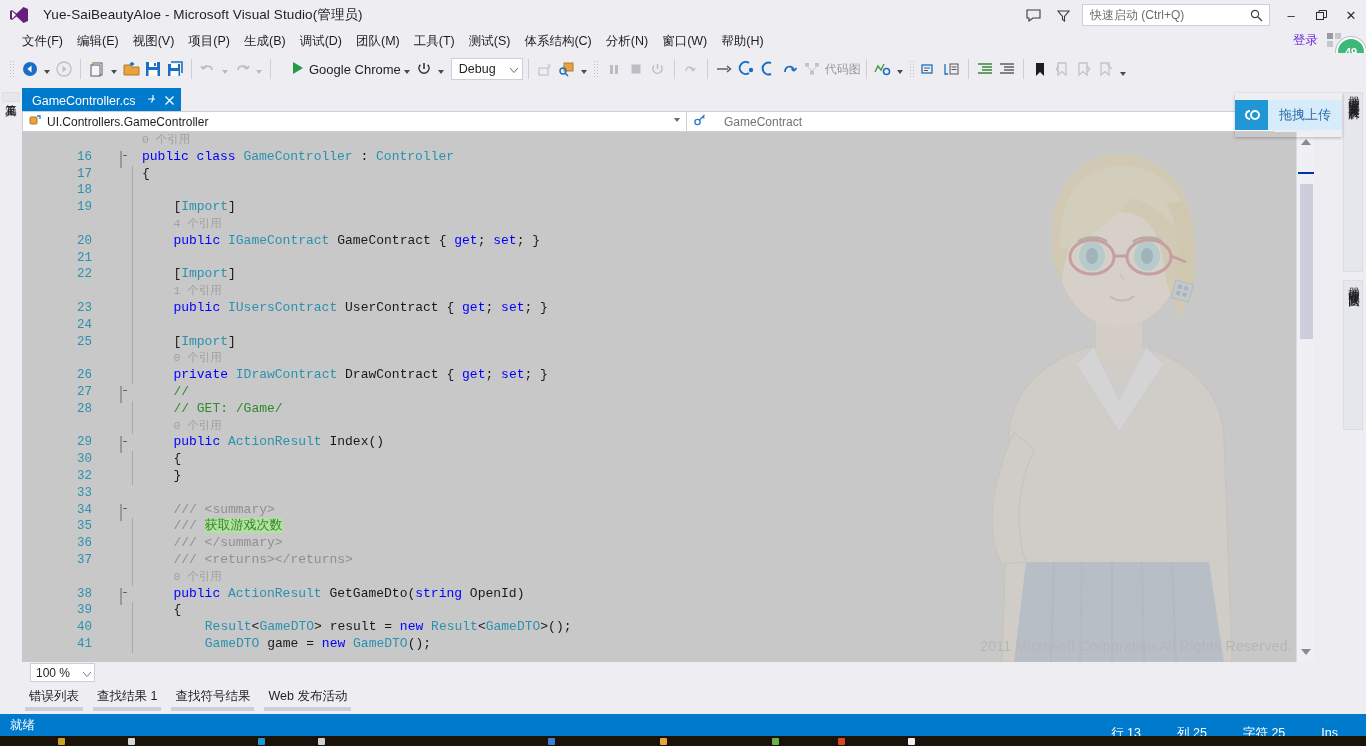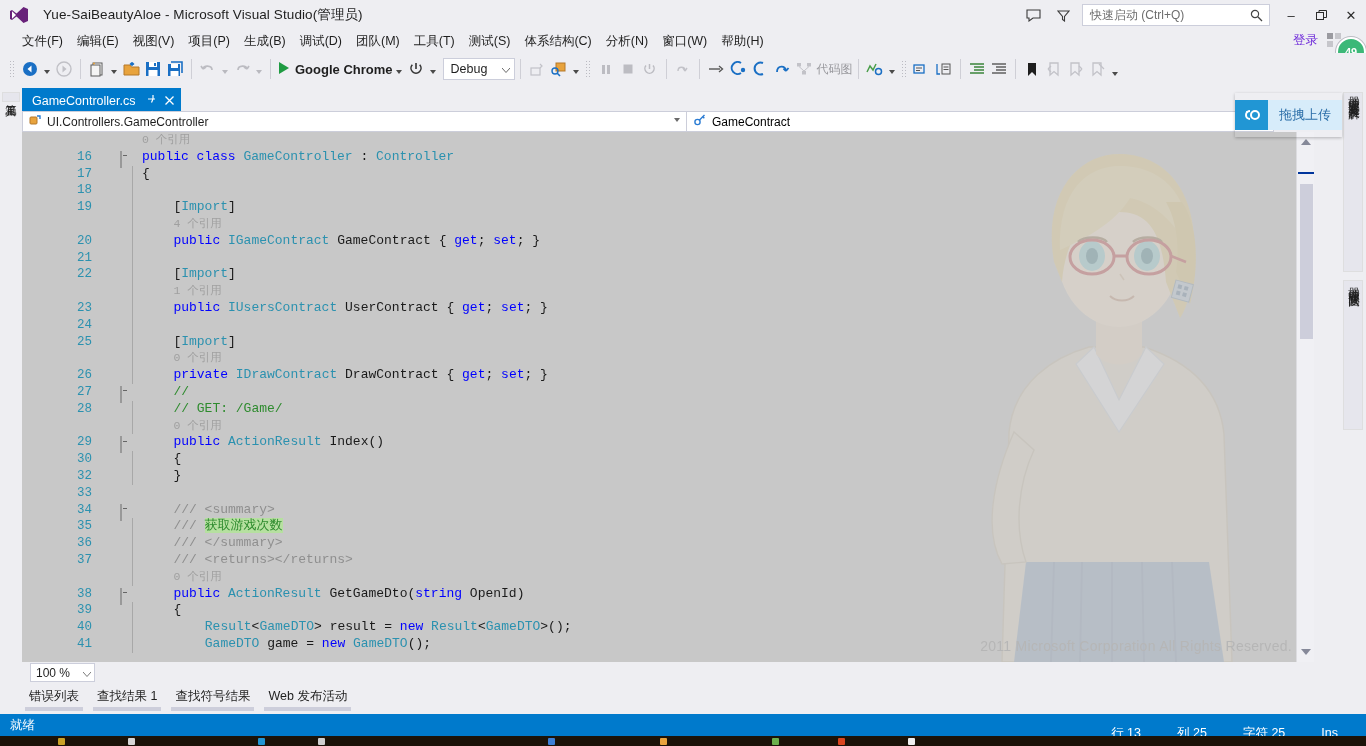--- a/index.html
+++ b/index.html
@@ -82,21 +82,21 @@
   .tbi.dark { color: #424242; }
   .caret {
     width: 12px; height: 24px; display: flex; align-items: flex-end; justify-content: center;
     padding-bottom: 7px;
   }
   .caret i {
     border-left: 3.5px solid transparent; border-right: 3.5px solid transparent;
     border-top: 4px solid #4a4a4a; display: block;
   }
   .caret.dim i { border-top-color: #b9b9bf; }
-  .run-btn { display: flex; align-items: flex-start; margin-left: 3px; font-weight: bold; }
+  .run-btn { display: flex; align-items: flex-start; margin-left: 17px; }
   .run-tri {
     width: 0; height: 0; border-left: 10px solid #1f9b42;
     border-top: 6.5px solid transparent; border-bottom: 6.5px solid transparent;
     margin-right: 6px;
   }
   .run-label { font-size: 13px; color: #1e1e1e; }
   .combo {
     height: 22px; min-width: 72px; border: 1px solid #cccedb; background: #fff;
     display: flex; align-items: center; justify-content: space-between;
     padding: 0 4px 0 7px; font-size: 12.5px; color: #1e1e1e; margin-left: 4px;
@@ -135,21 +135,21 @@
   .navbar {
     position: absolute; left: 22px; top: 111px; width: 1252px; height: 21px;
     background: #fff; border: 1px solid #ccceda; display: flex; align-items: center;
   }
   .nav-left { display: flex; align-items: center; flex: 1; height: 100%; padding-left: 5px; position: relative; }
   .nav-left .navtext { font-size: 12px; color: #1e1e1e; margin-left: 5px; }
   .nav-caret { position: absolute; right: 6px; top: 6px; }
   .nav-caret i { border-left: 3.5px solid transparent; border-right: 3.5px solid transparent; border-top: 4px solid #6a6a6a; display: block; }
   .nav-div { width: 1px; height: 100%; background: #ccceda; }
   .nav-right { display: flex; align-items: center; width: 586px; padding-left: 6px; position: relative; }
-  .nav-right .navtext { font-size: 12px; color: #000000; margin-left: 5px; }
+  .nav-right .navtext { font-size: 12px; color: #737373; margin-left: 17px; }
 
   
   .editor {
     position: absolute; left: 22px; top: 132px; width: 1292px; height: 530px;
     background: #c8c8c8; overflow: hidden;
   }
   .bg-art {
     position: absolute; right: 0px; bottom: 0; width: 400px; height: 530px;
     opacity: .28; pointer-events: none;
   }

